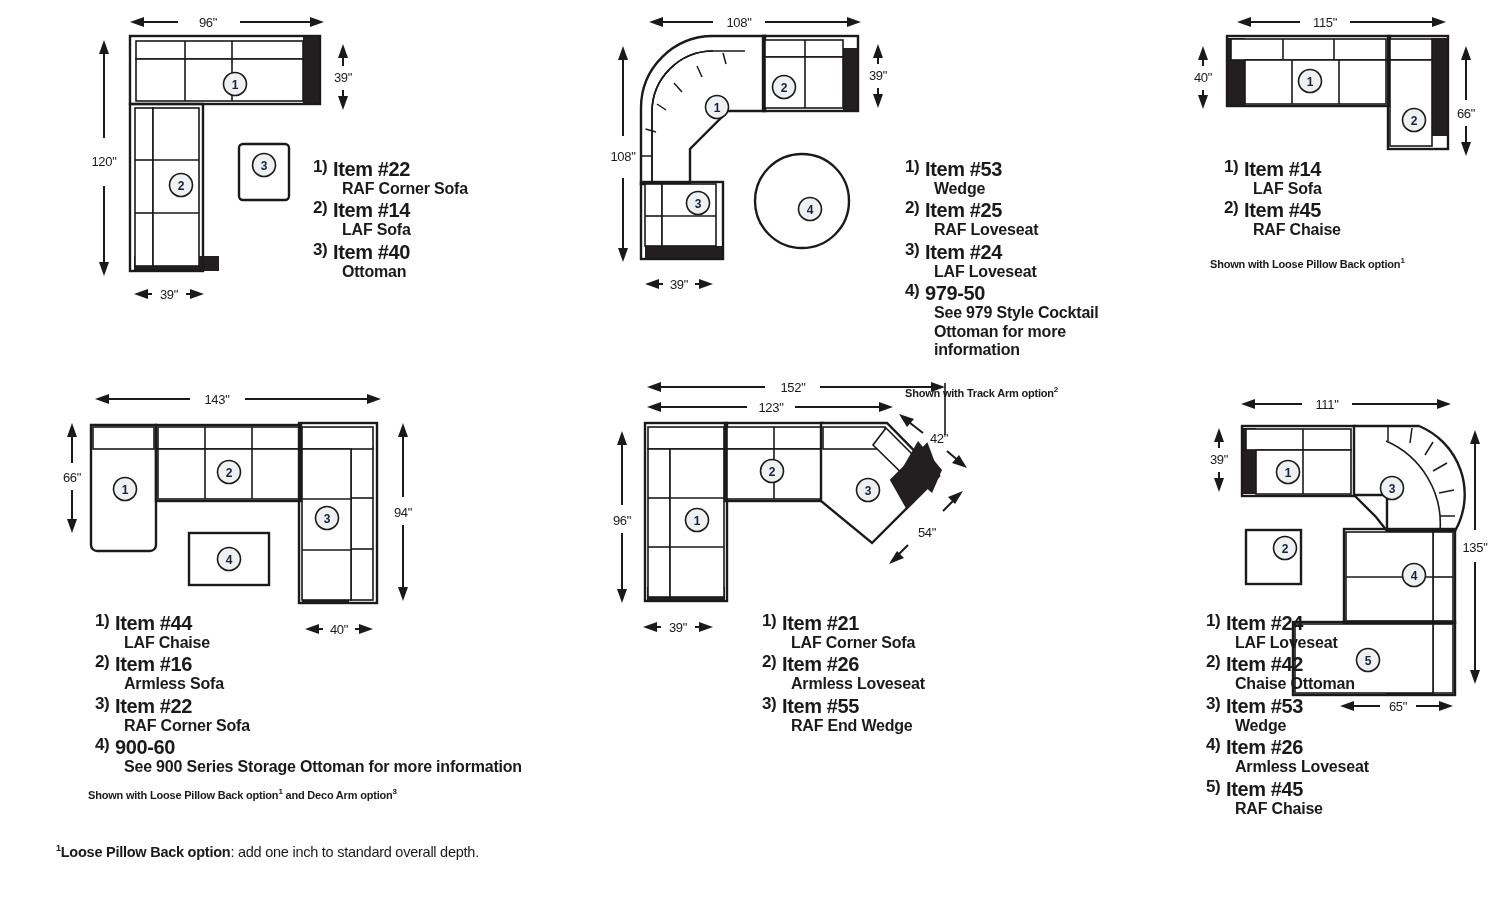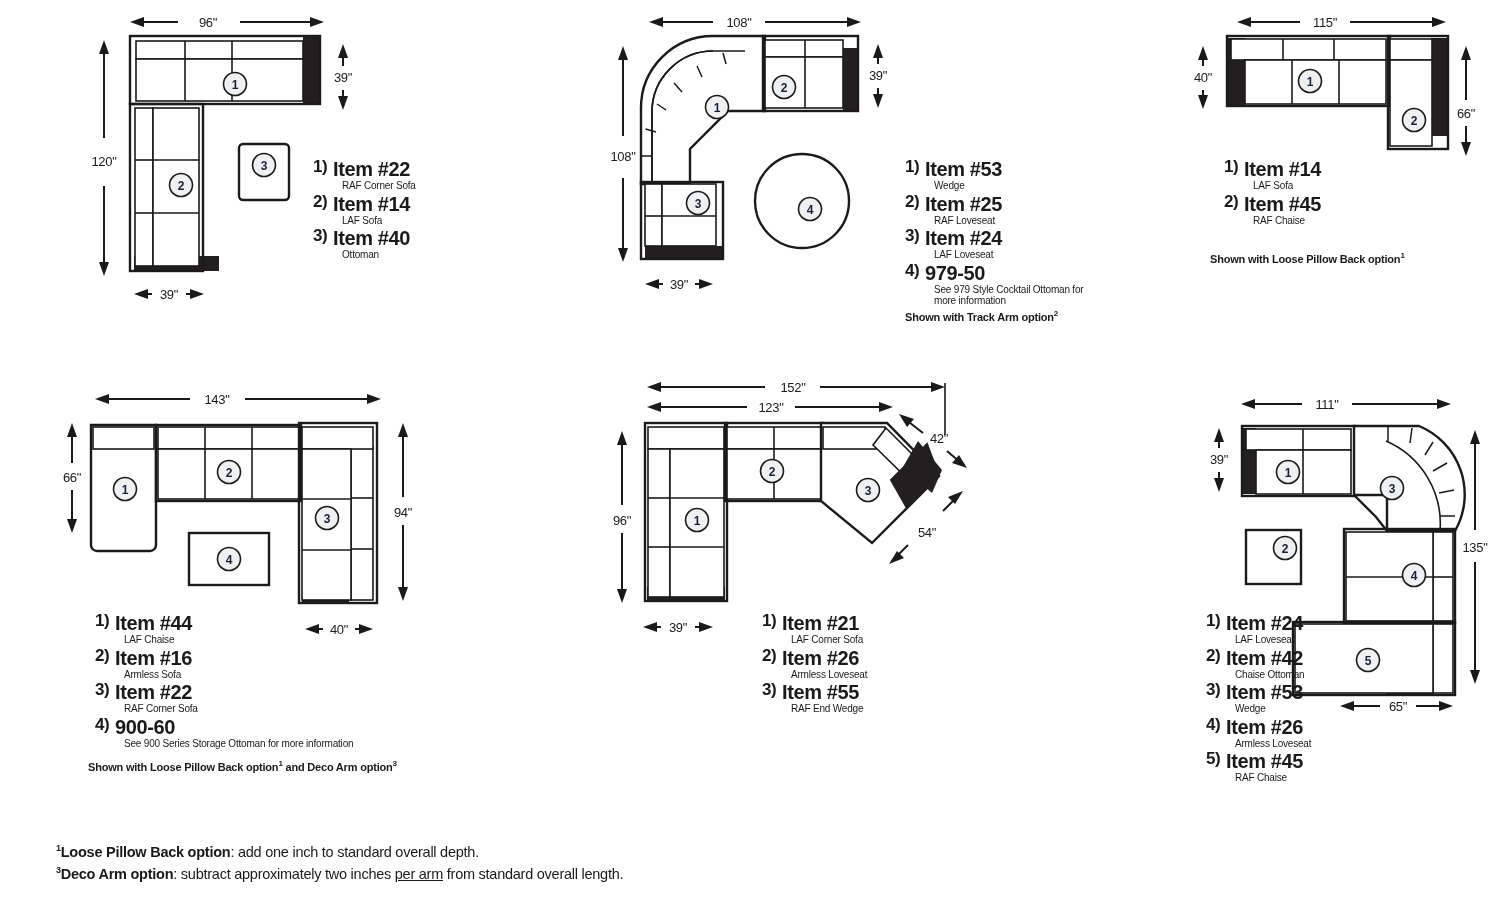--- a/index.html
+++ b/index.html
@@ -16,21 +16,21 @@
 
   
   .legend { position:absolute; }
   .legend-row { display:flex; align-items:flex-start; margin-bottom:1px; }
   .legend-num {
     font-size:17px; font-weight:bold; letter-spacing:-0.4px;
     line-height:1.08; width:20px; flex:none;
   }
   .legend-body { line-height:1.05; }
   .legend-title { font-size:20px; font-weight:bold; letter-spacing:-0.4px; line-height:1.1; }
-  .legend-sub { font-size:10px; font-weight:normal; letter-spacing:-0.2px; line-height:1.15; padding-left:9px; }
+  .legend-sub { font-size:16px; font-weight:bold; letter-spacing:-0.2px; line-height:1.15; padding-left:9px; }
   .legend-note {
     font-size:11px; font-weight:bold; letter-spacing:-0.2px;
     margin-top:7px; line-height:1.2;
   }
   .legend-note .u { }
   sup { font-size:8px; vertical-align:super; }
 
   
   #footnotes { position:absolute; left:56px; top:841px; width:840px; }
   .fn { font-size:14.5px; letter-spacing:-0.25px; line-height:1.52; }
@@ -269,21 +269,21 @@
       <div class="legend-sub">LAF Loveseat</div>
     </span>
   </div>
   <div class="legend-row">
     <span class="legend-num">4)</span>
     <span class="legend-body">
       <span class="legend-title">979-50</span>
       <div class="legend-sub" style="max-width:180px;">See 979 Style Cocktail Ottoman for more information</div>
     </span>
   </div>
-  <div class="legend-note" style="margin-top:2px;">
+  <div class="legend-note" style="margin-top:26px;">
     <span>Shown with Track Arm option</span><sup>2</sup>
   </div>
 </div>
 
 <div class="panel" style="left:1185px; top:8px;">
 <svg width="300" height="250" viewBox="0 0 300 250">
 
   <g>
     <line x1="58" y1="14" x2="115" y2="14" stroke="#1a1a1a" stroke-width="2"></line>
     <line x1="165" y1="14" x2="255" y2="14" stroke="#1a1a1a" stroke-width="2"></line>
@@ -350,21 +350,21 @@
       <div class="legend-sub">LAF Sofa</div>
     </span>
   </div>
   <div class="legend-row">
     <span class="legend-num">2)</span>
     <span class="legend-body">
       <span class="legend-title">Item #45</span>
       <div class="legend-sub">RAF Chaise</div>
     </span>
   </div>
-  <div class="legend-note" style="margin-top:25px; margin-left:-14px;">
+  <div class="legend-note" style="margin-top:16px; margin-left:-14px;">
     <span>Shown with Loose Pillow Back option</span><sup>1</sup>
   </div>
 </div>
 
 <div class="panel" style="left:55px; top:385px;">
 <svg width="420" height="260" viewBox="0 0 420 260">
 
   <g>
     <line x1="46" y1="14" x2="135" y2="14" stroke="#1a1a1a" stroke-width="2"></line>
     <line x1="190" y1="14" x2="320" y2="14" stroke="#1a1a1a" stroke-width="2"></line>
@@ -742,16 +742,13 @@
       <span class="legend-title">Item #45</span>
       <div class="legend-sub">RAF Chaise</div>
     </span>
   </div>
 </div>
 
 <div id="footnotes">
   <div class="fn">
     <sup>1</sup><b>Loose Pillow Back option</b><span>: add one inch to standard overall depth.</span>
   </div>
-  <div class="fn">
-    <sup>3</sup><b>Deco Arm option</b><span>: subtract approximately two inches </span><span class="u">per arm</span><span> from standard overall length.</span>
-  </div>
 </div>
 
 </body></html>

